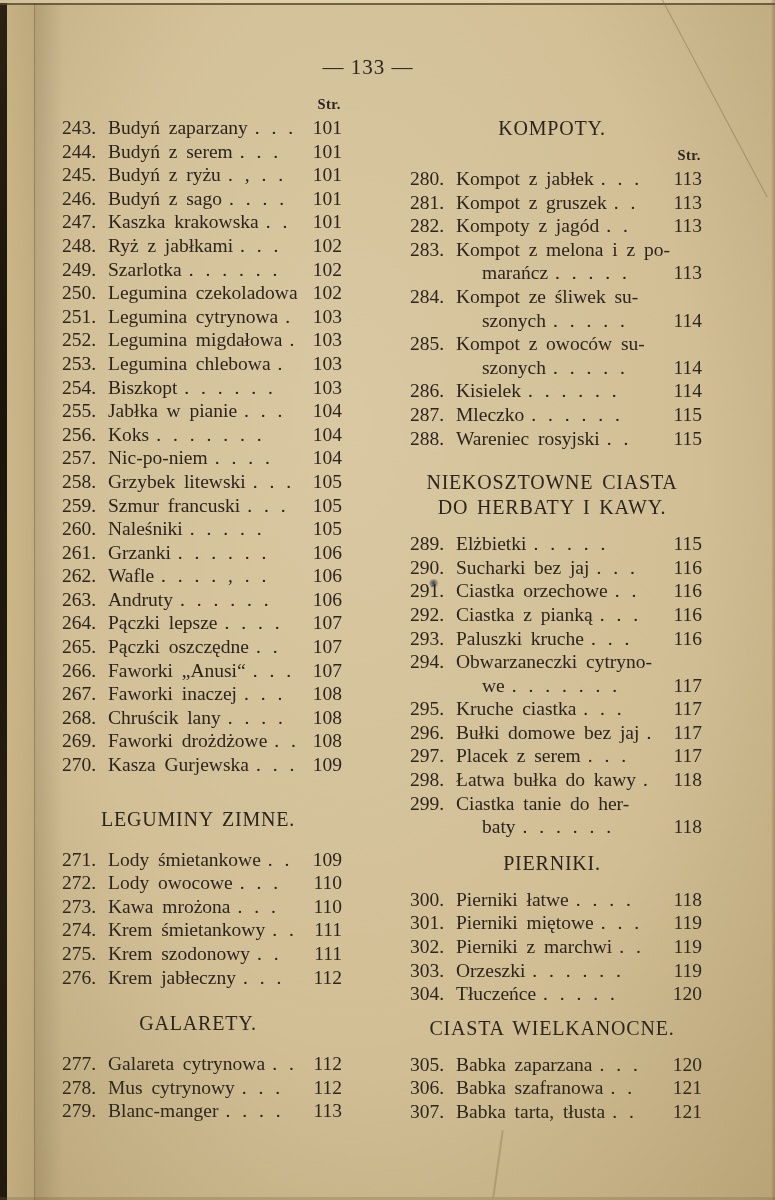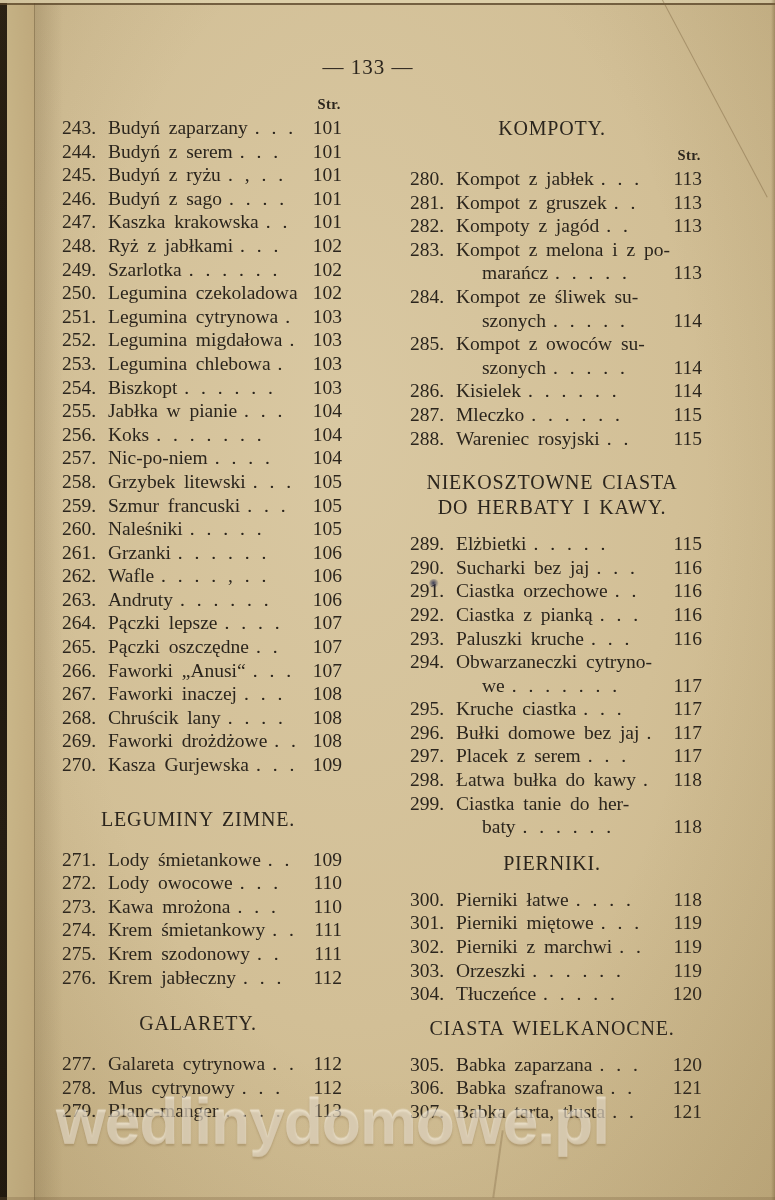--- a/index.html
+++ b/index.html
@@ -534,15 +534,14 @@
         <div class="entry">
           <span class="num">307.</span>
           <span class="nm">Babka tarta, tłusta</span>
           <span class="dots">. .</span>
           <span class="pg">121</span>
         </div>
       </div>
     </div>
 
   <div class="ink-blot"></div>
-  <div class="watermark">wedlinydomowe.pl</div>
   <div class="vignette"></div>
 </div>
 
 </body></html>

